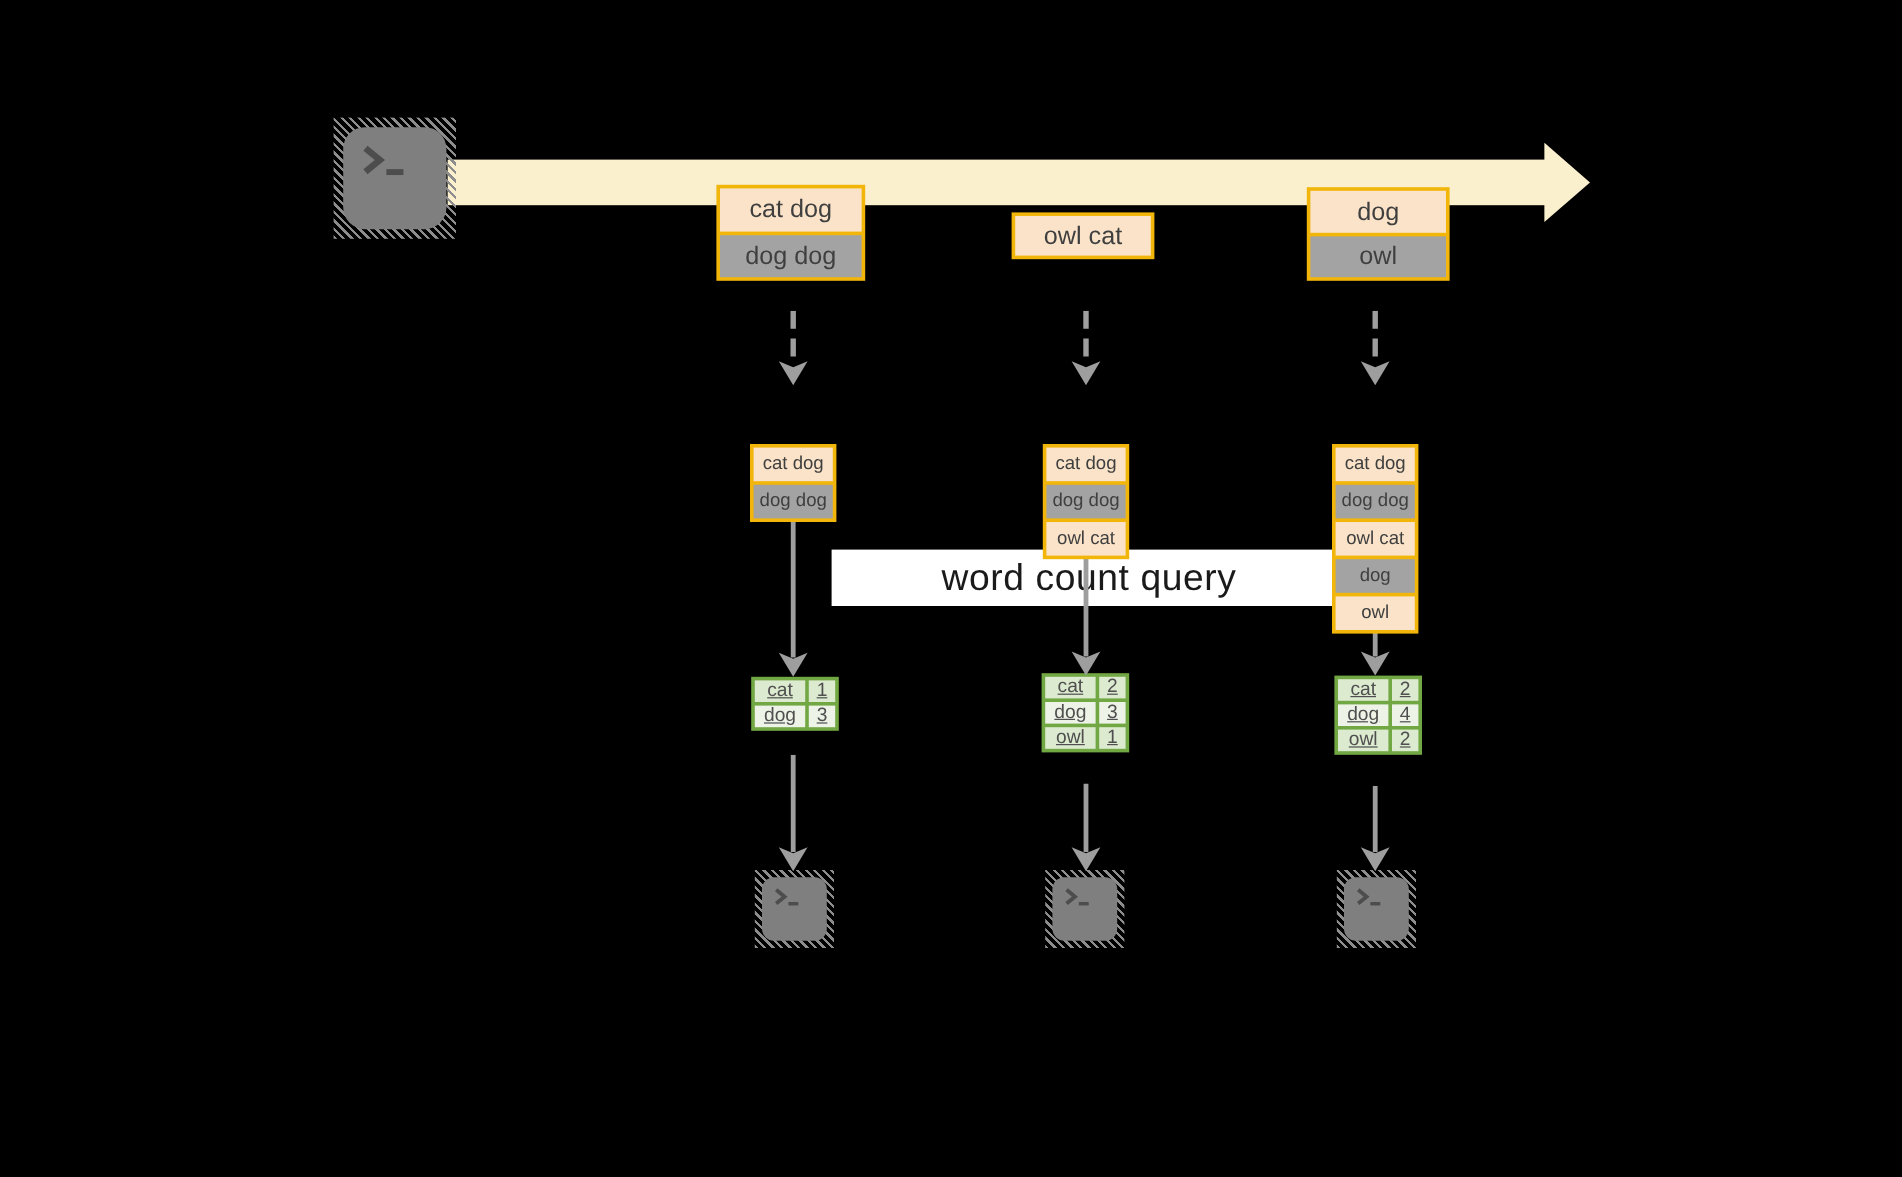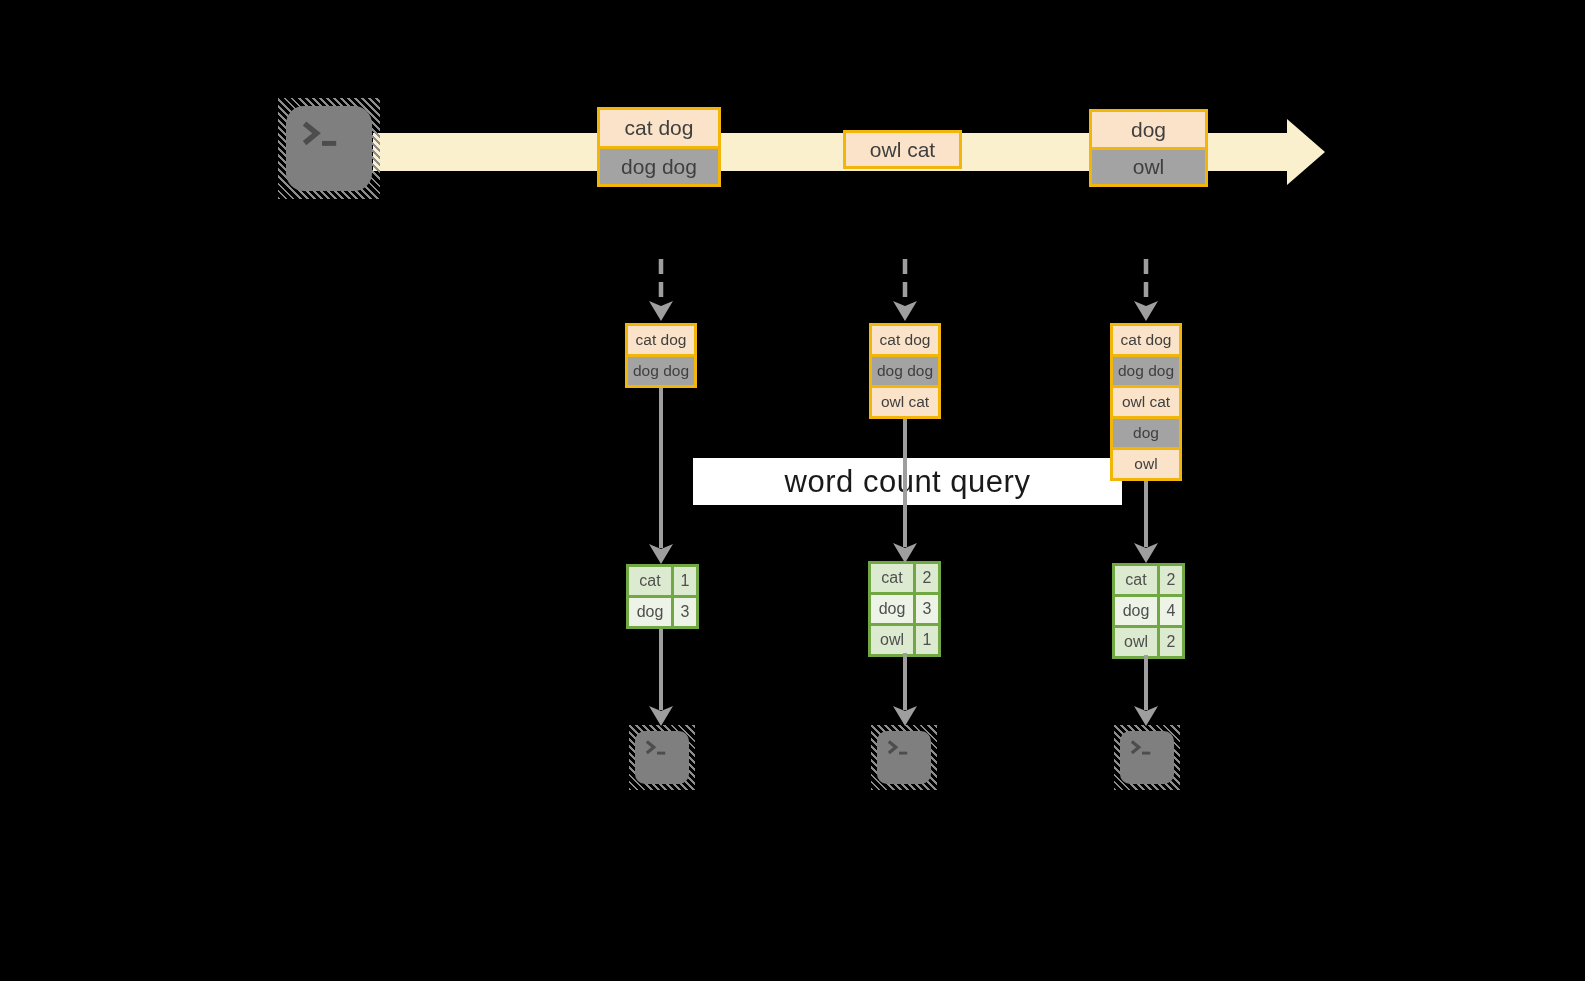--- a/index.html
+++ b/index.html
@@ -22,21 +22,21 @@
   .term-inner{position:absolute;background:#7f7f7f;}
   .term-src{left:278px;top:98px;width:102px;height:101px;}
   .term-src .term-inner{inset:8px;border-radius:18px;}
   .term-sink{width:66px;height:65px;top:725px;}
   .term-sink .term-inner{inset:6px;border-radius:10px;}
   .t1{left:629px;} .t2{left:871px;} .t3{left:1114px;}
   .term-glyph{position:absolute;left:14%;top:14%;}
   
   .obox{
     position:absolute;background:#f2b50a;padding:3px;
-    display:flex;flex-direction:column;gap:3px;box-sizing:border-box;
+    display:flex;flex-direction:column;gap:3px;box-sizing:border-box;margin-top:47px;
   }
   .ocell{
     background:#fae3c8;color:#3f3f3f;display:flex;align-items:center;justify-content:center;
     flex:1;line-height:1;
   }
   .ocell.alt{background:#a3a3a3;}
   .sbox .ocell{font-size:21px;}
   .box1{left:597px;top:107px;width:124px;height:80px;}
   .box2{left:843px;top:130px;width:119px;height:39px;}
   .box3{left:1089px;top:109px;width:119px;height:78px;}
@@ -52,22 +52,22 @@
   }
   .banner-label{font-size:31px;color:#1a1a1a;letter-spacing:.5px;}
   
   .arr{position:absolute;z-index:3;}
   
   .gtable{
     position:absolute;background:#72a844;padding:3px;box-sizing:border-box;
     display:grid;grid-template-columns:42px 22px;gap:3px;z-index:2;
   }
   .gcell{
-    height:28px;display:flex;align-items:center;justify-content:center;
-    font-size:16px;color:#4f4f4f;line-height:1;
+    height:18px;display:flex;align-items:center;justify-content:center;
+    font-size:16px;color:#4f4f4f;line-height:1;text-decoration:underline;
   }
   .r-odd{background:#dcead0;}
   .r-even{background:#edf3e7;}
   .gt1{left:626px;top:564px;}
   .gt2{left:868px;top:561px;}
   .gt3{left:1112px;top:563px;}
 </style>
 </head>
 <body>
 

